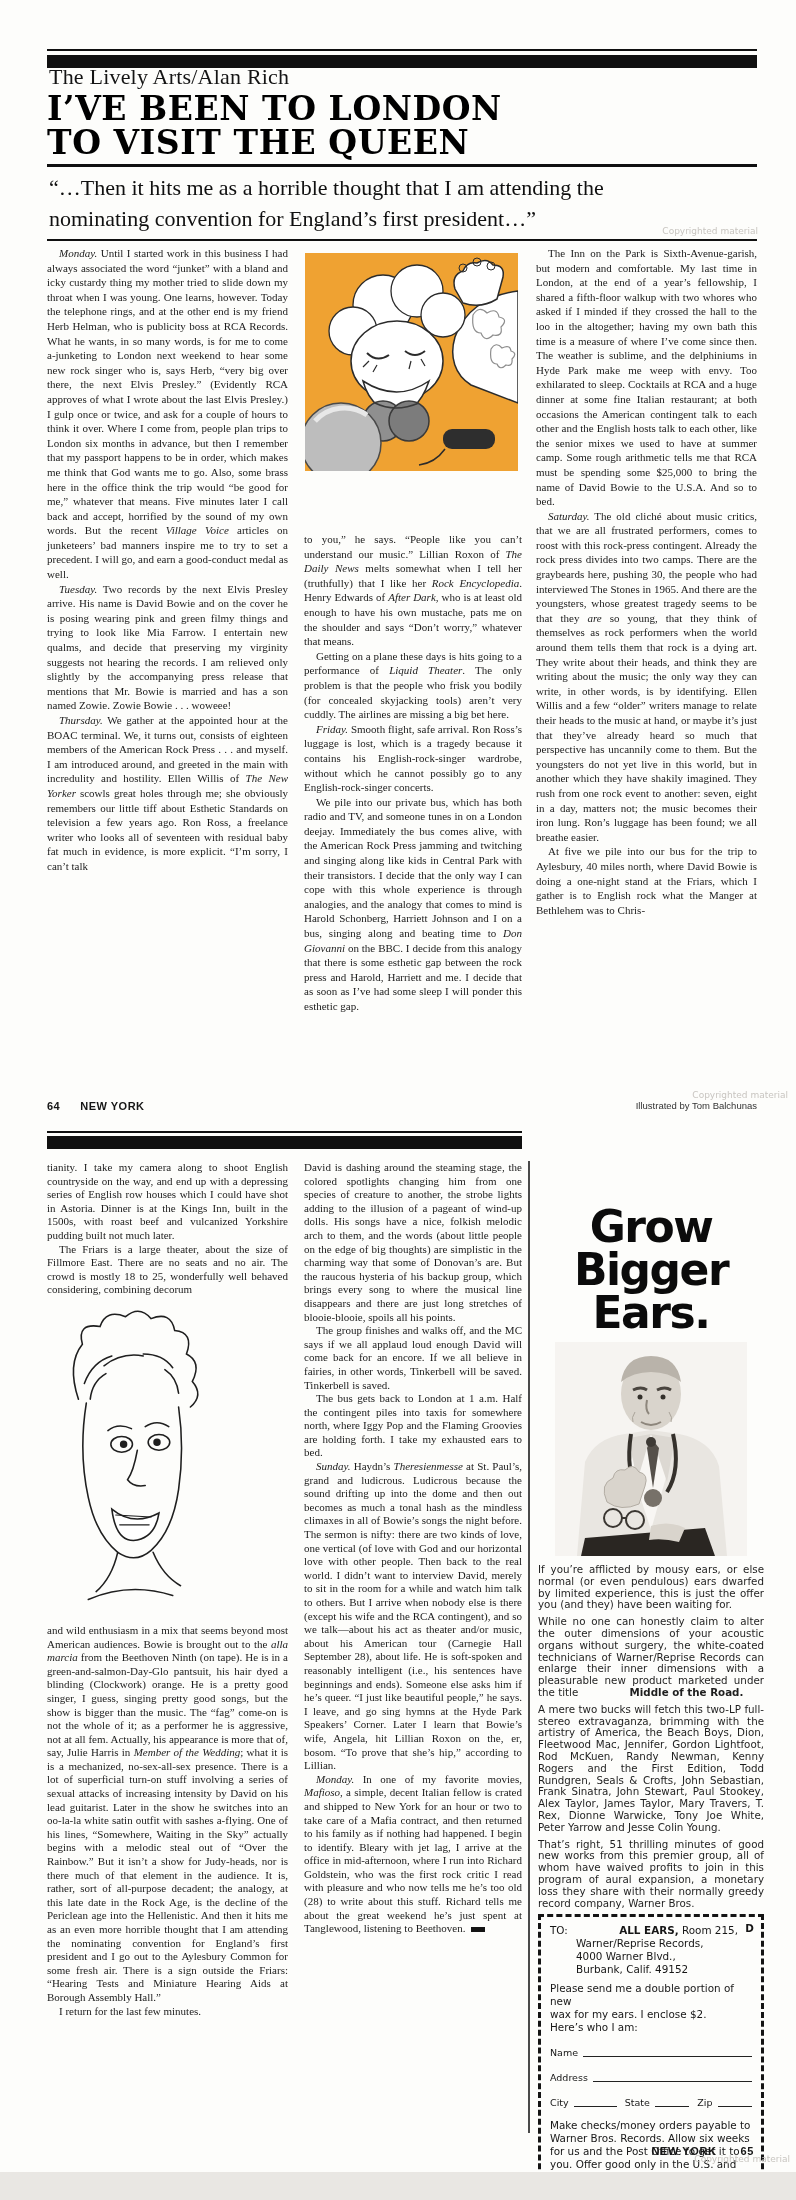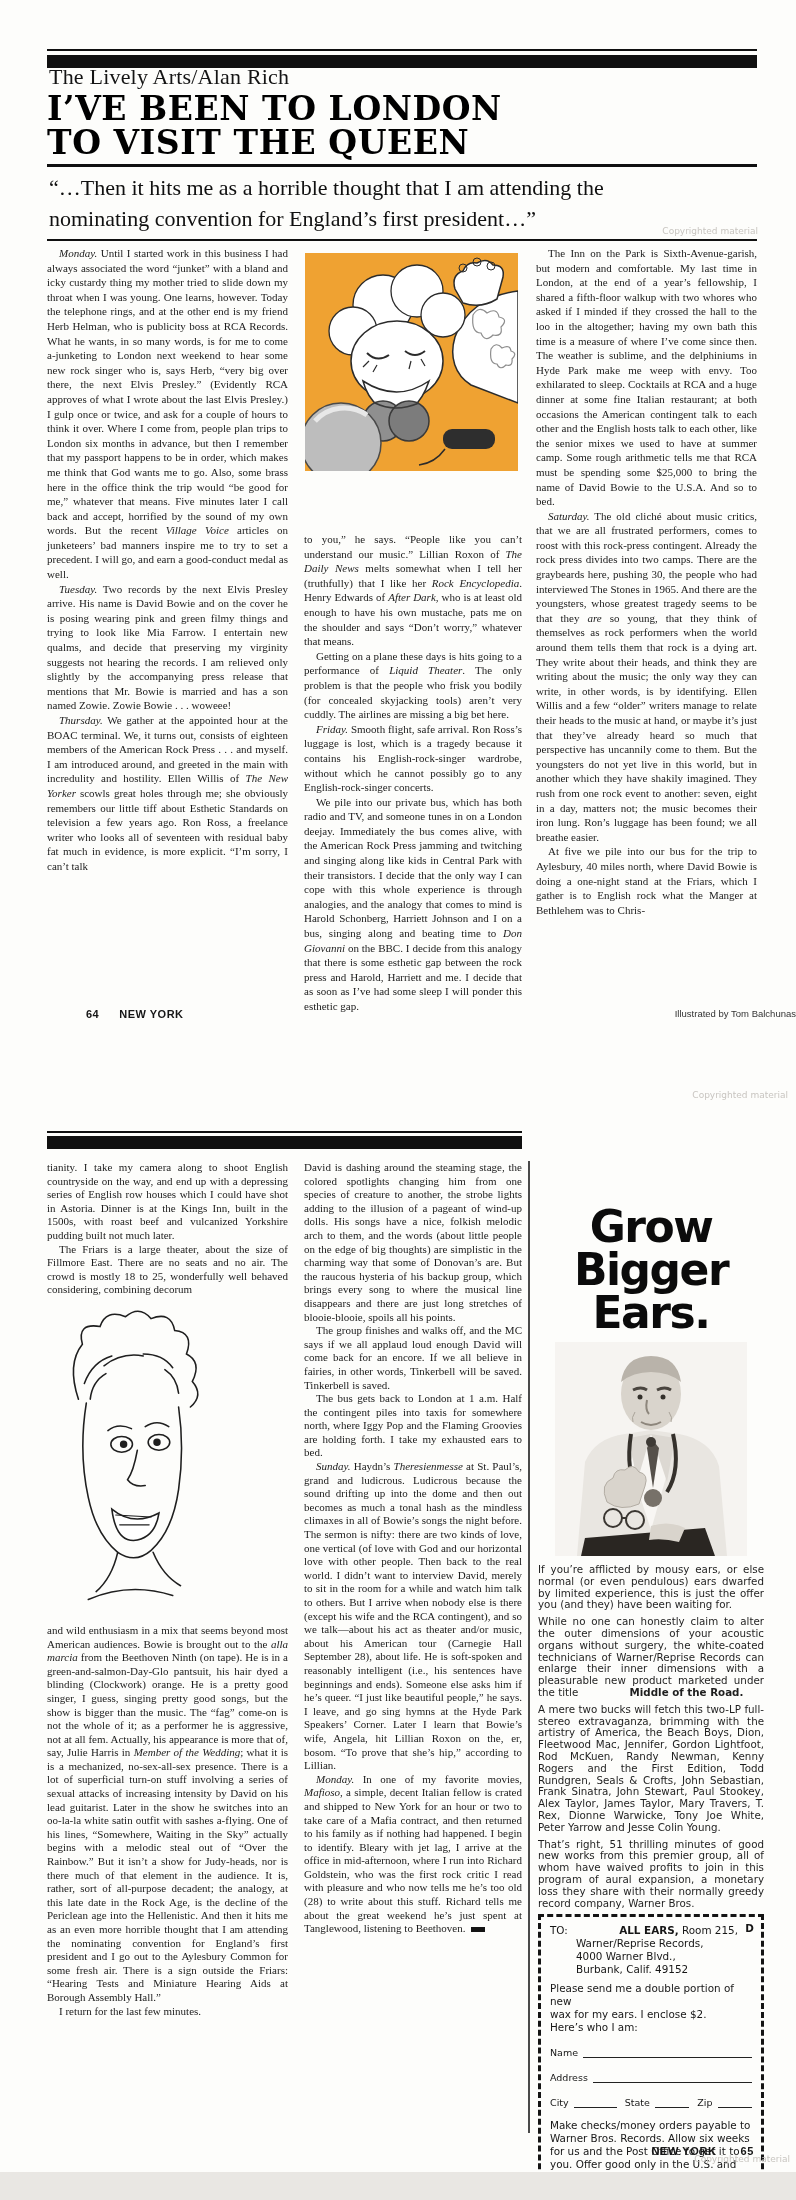--- a/index.html
+++ b/index.html
@@ -30,21 +30,21 @@
   .lh64 { line-height:14.6px; }
   .lh65 { line-height:13.6px; }
   .i { font-style:italic; }
   .b { font-weight:bold;padding-left:48px; }
   .endmark { display:inline-block; width:14px; height:5px; background:#141414; margin-left:6px; }
 
   #illus1 { position:absolute; left:305px; top:253px; width:213px; height:218px; }
   #illus2 { margin:6px 0 5px 2px; width:162px; height:316px; }
 
   .pagefoot { position:absolute; font-family:"Liberation Sans", sans-serif; }
-  #footer64 { left:47px; top:1008px; width:710px; display:flex; justify-content:space-between; align-items:flex-start;margin-left:39px; }
+  #footer64 { left:47px; top:1100px; width:710px; display:flex; justify-content:space-between; align-items:flex-start; }
   #footer64 .folio { font-weight:bold; font-size:11px; letter-spacing:.5px; color:#161616; }
   #footer64 .folio .num { margin-right:20px; }
   #footer64 .credit { font-size:9.5px; color:#333; }
   #footer65 { right:42px; top:2145px; font-weight:bold; font-size:11px; letter-spacing:.6px; color:#161616; display:flex; gap:24px; }
 
   .watermark { position:absolute; font-family:"DejaVu Sans", sans-serif; font-size:9px; color:#c8c5c0; }
 
   
   #ad { position:absolute; left:538px; top:1161px; width:226px; }
   #ad-headline {
@@ -56,21 +56,21 @@
   #ad-body { margin-top:8px; font-family:"DejaVu Sans", sans-serif; font-size:10.3px; line-height:11.8px; text-align:justify; color:#1e1e1e; }
   #ad-body p { margin:0 0 5px 0 !important; }
   #coupon {
     margin-top:3px; position:relative;
     border:3px dashed #141414; padding:7px 9px 9px 9px;
     font-family:"DejaVu Sans", sans-serif; font-size:10.4px; line-height:13px; color:#161616;
   }
   #coupon .corner { position:absolute; top:5px; right:7px; font-weight:bold; }
   #coupon .addr { padding-left:26px; }
   #coupon .req { margin-top:6px; }
-  .cfield { display:flex; align-items:center; margin-top:12px; }
+  .cfield { display:flex; align-items:flex-start; margin-top:12px; }
   .clabel { font-size:9.5px; margin-right:5px; white-space:nowrap; }
   .cline { flex:1; border-bottom:1px solid #222; height:11px; }
   .cline.short { flex:0.8; }
   #coupon .fine { margin-top:10px; }
 
   #bottomstrip { position:absolute; left:0; top:2172px; width:796px; height:28px; background:#e9e7e3; }
 </style>
 </head>
 <body>
 

